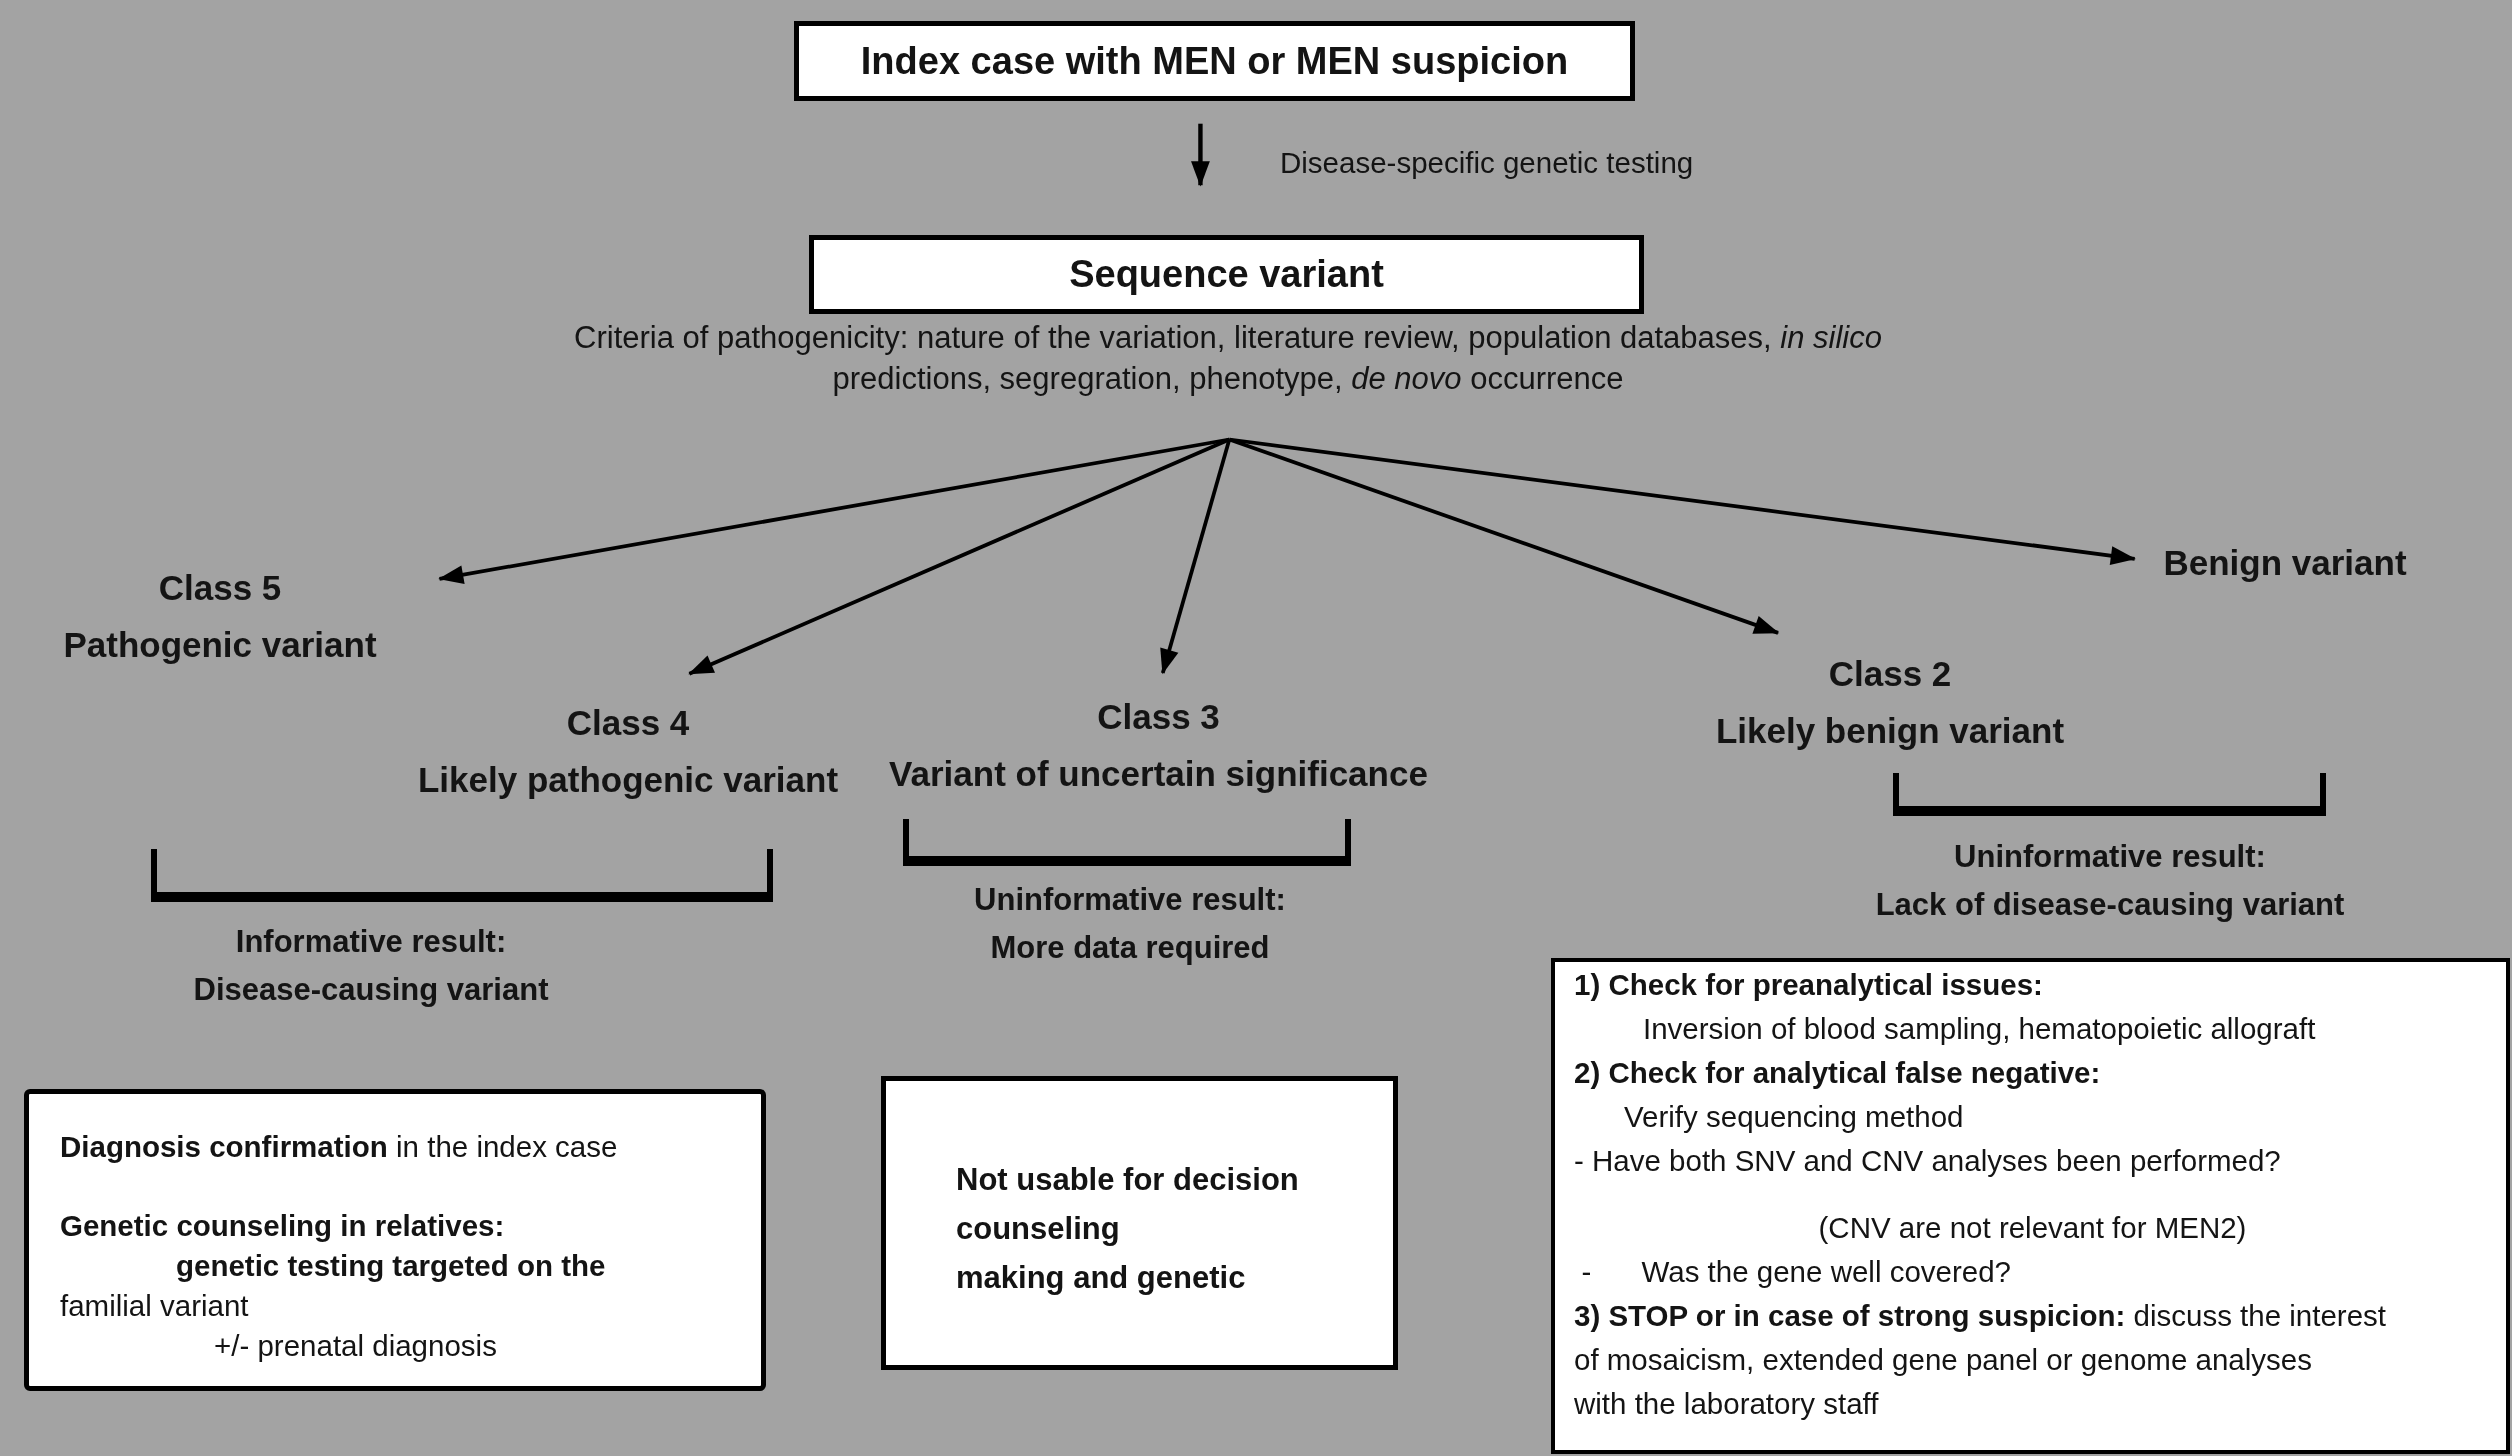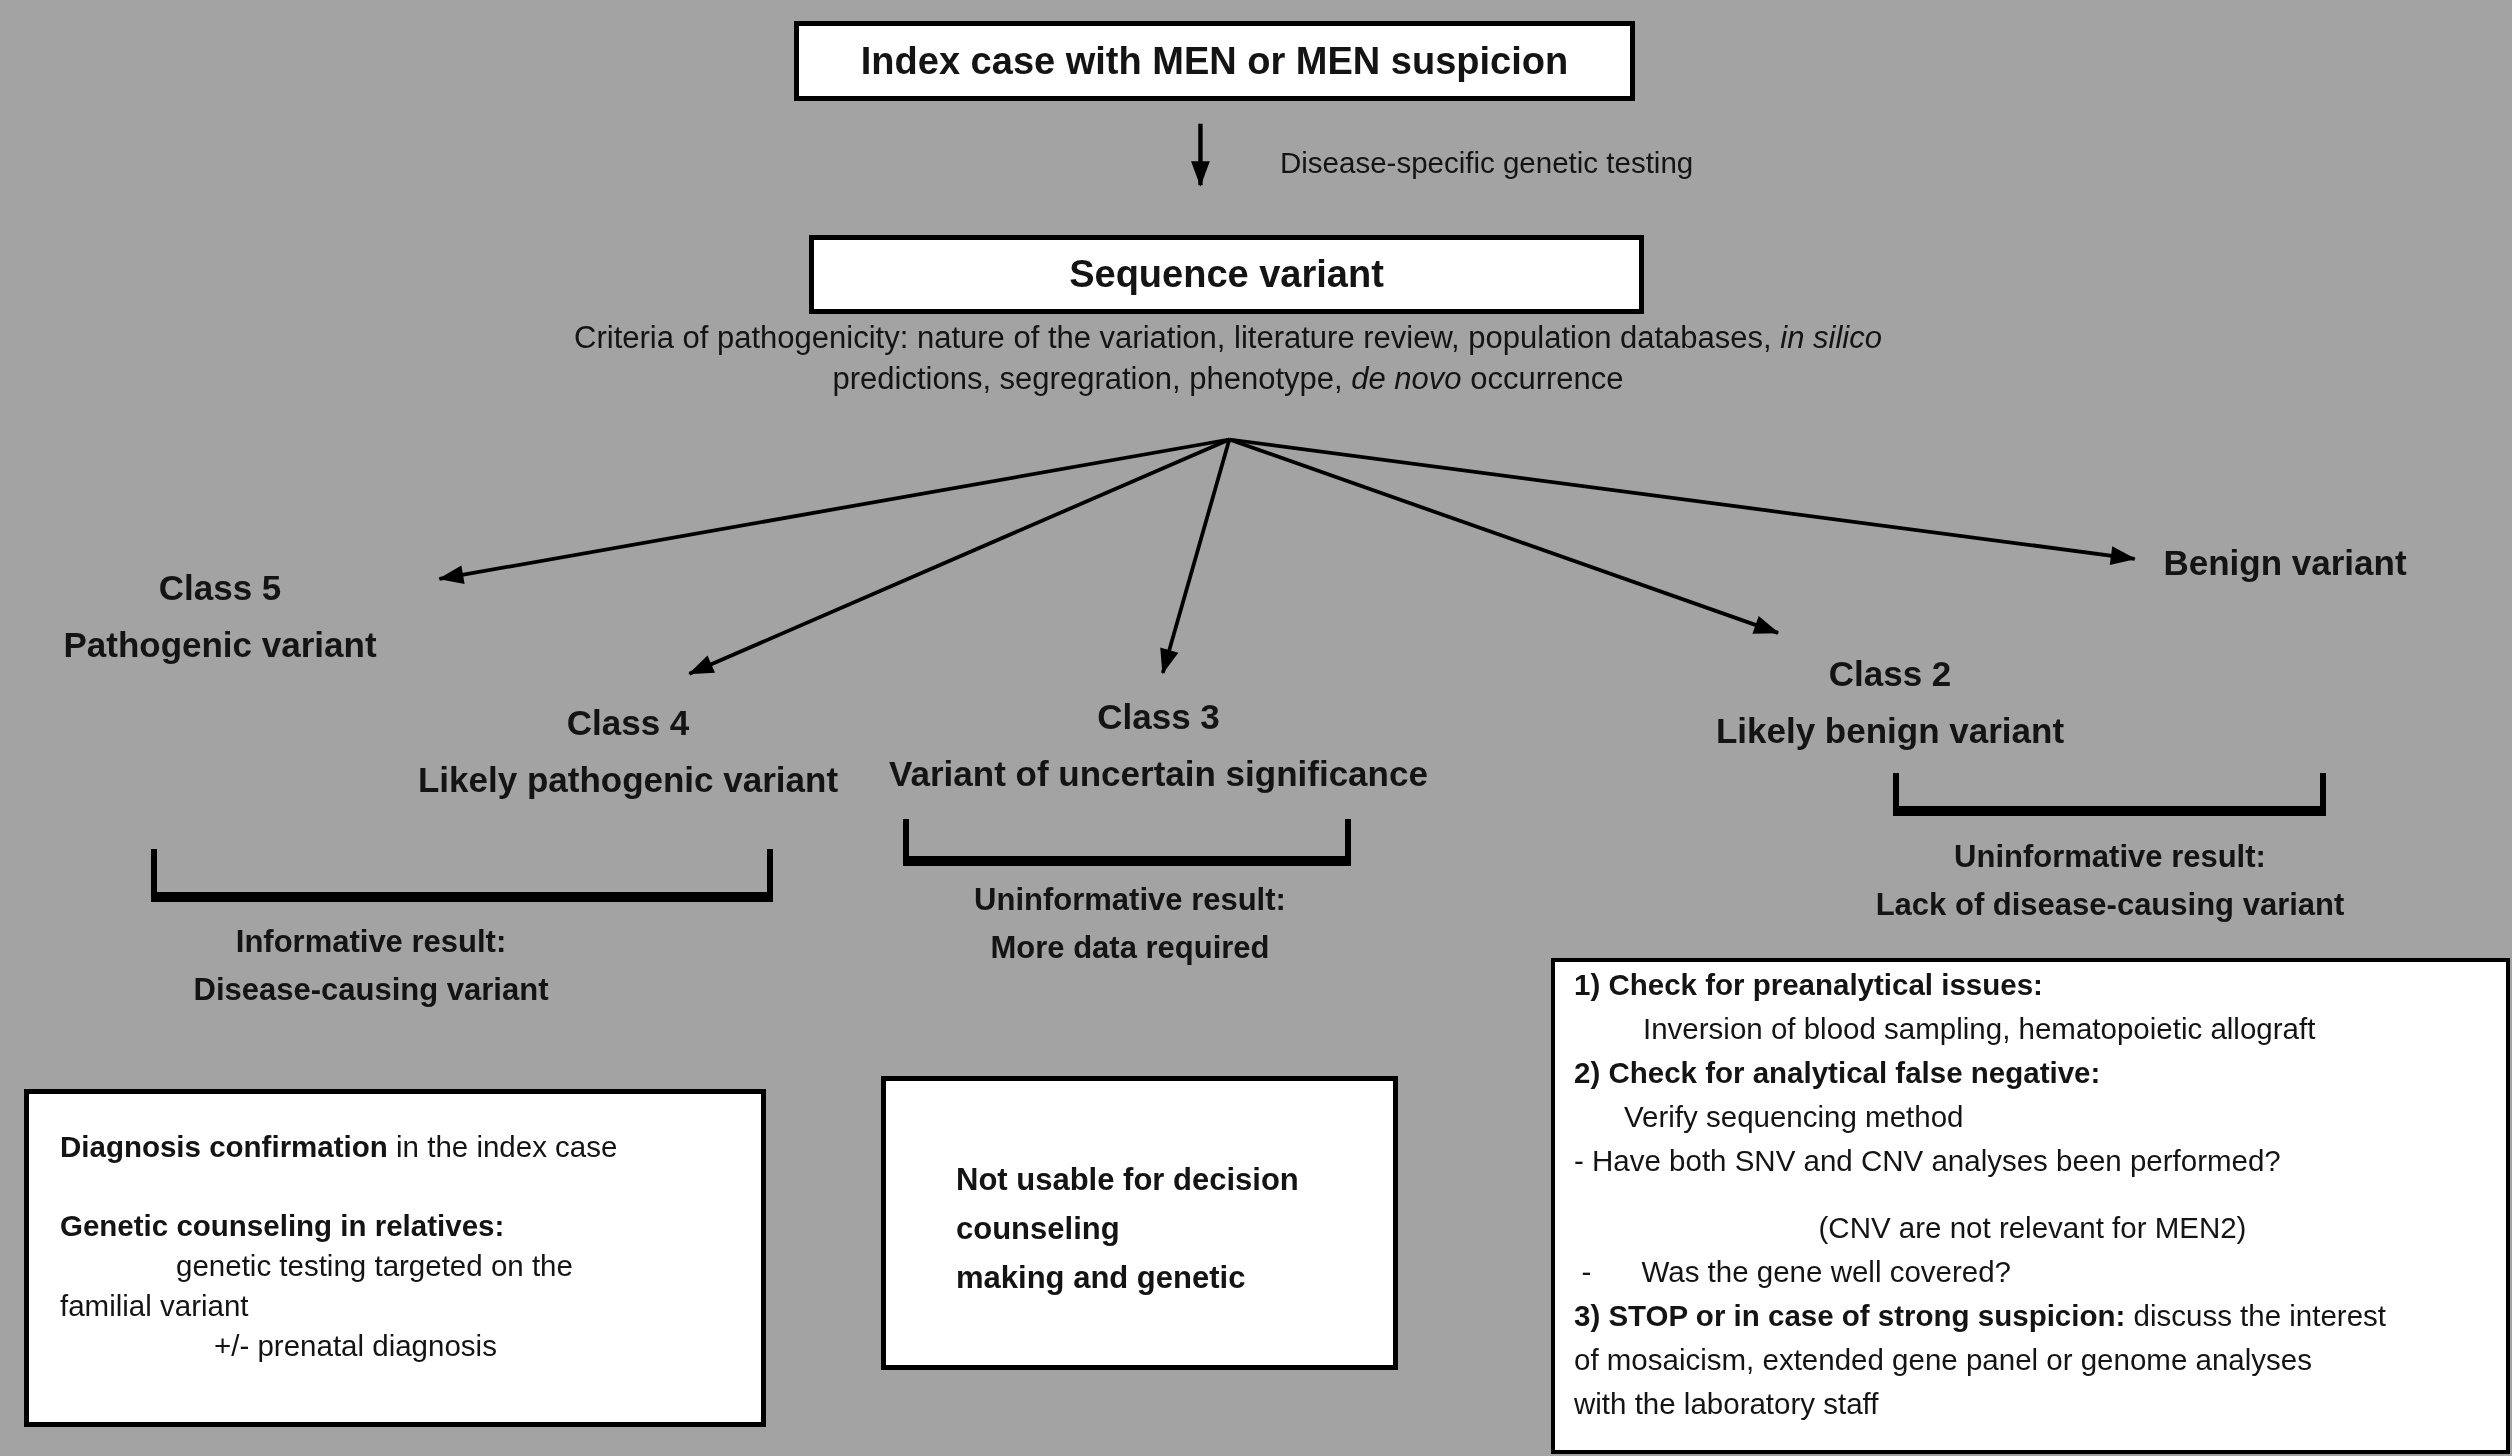--- a/index.html
+++ b/index.html
@@ -42,23 +42,23 @@
     position:absolute;text-align:center;font-weight:700;font-size:31px;line-height:48px;
     white-space:nowrap;
   }
   #res-left{left:57px;top:918px;width:628px;}
   #res-mid{left:816px;top:876px;width:628px;}
   #res-right{left:1796px;top:833px;width:628px;}
   .action-box{
     position:absolute;border:5px solid #000;box-sizing:border-box;background:#fff;
     font-size:29.5px;line-height:40px;
   }
-  #left-box{left:24px;top:1089px;width:742px;height:338px;padding:33px 19px 0 31px;}
+  #left-box{left:24px;top:1089px;width:742px;height:302px;padding:33px 19px 0 31px;border-radius:6px;}
   #left-box .gap{height:39px;}
-  #left-box .indent1{padding-left:116px;}
+  #left-box .indent1{padding-left:116px;font-weight:bold;}
   #left-box .indent2{padding-left:154px;}
   #mid-box{left:881px;top:1076px;width:517px;height:294px;padding:74px 12.6px 0 70px;
     font-weight:700;font-size:31px;line-height:49px;}
   #right-box{left:1551px;top:958px;width:959px;height:496px;border-width:4.4px;
     padding:1px 15px 0 19px;font-size:29.5px;line-height:44px;}
   #right-box .indent-a{padding-left:69px;}
   #right-box .indent-b{padding-left:50px;}
   #right-box .centered{text-align:center;margin-top:23px;}
   #right-box .dash-line .dash{display:inline-block;width:60px;padding-left:7.5px;}
   .b{font-weight:700;}

